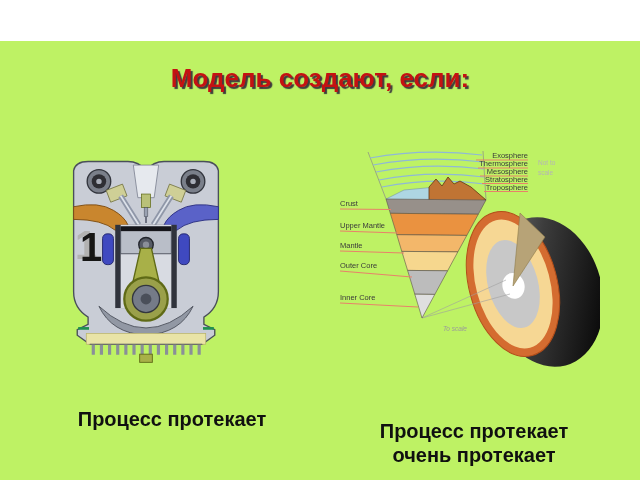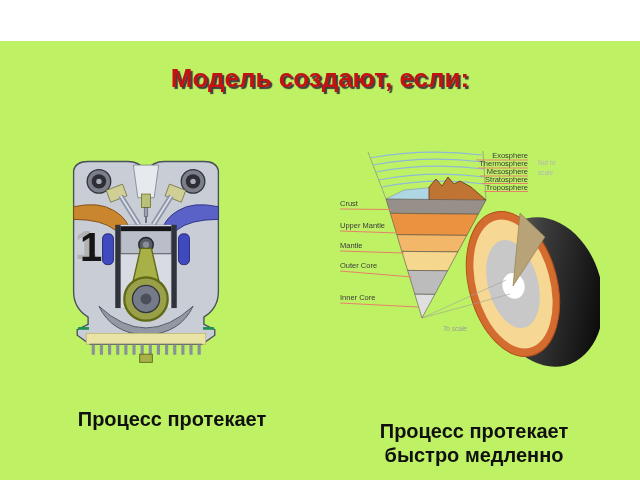--- a/index.html
+++ b/index.html
@@ -188,16 +188,16 @@
 
       <text class="to-scale" x="107" y="194">To scale</text>
     </svg>
   </div>
 
   <div class="caption left">
     <div>Процесс протекает</div>
   </div>
   <div class="caption right">
     <div>Процесс протекает</div>
-    <div>быстро медленно</div>
+    <div>очень протекает</div>
   </div>
 
 </div>
 
 </body></html>

